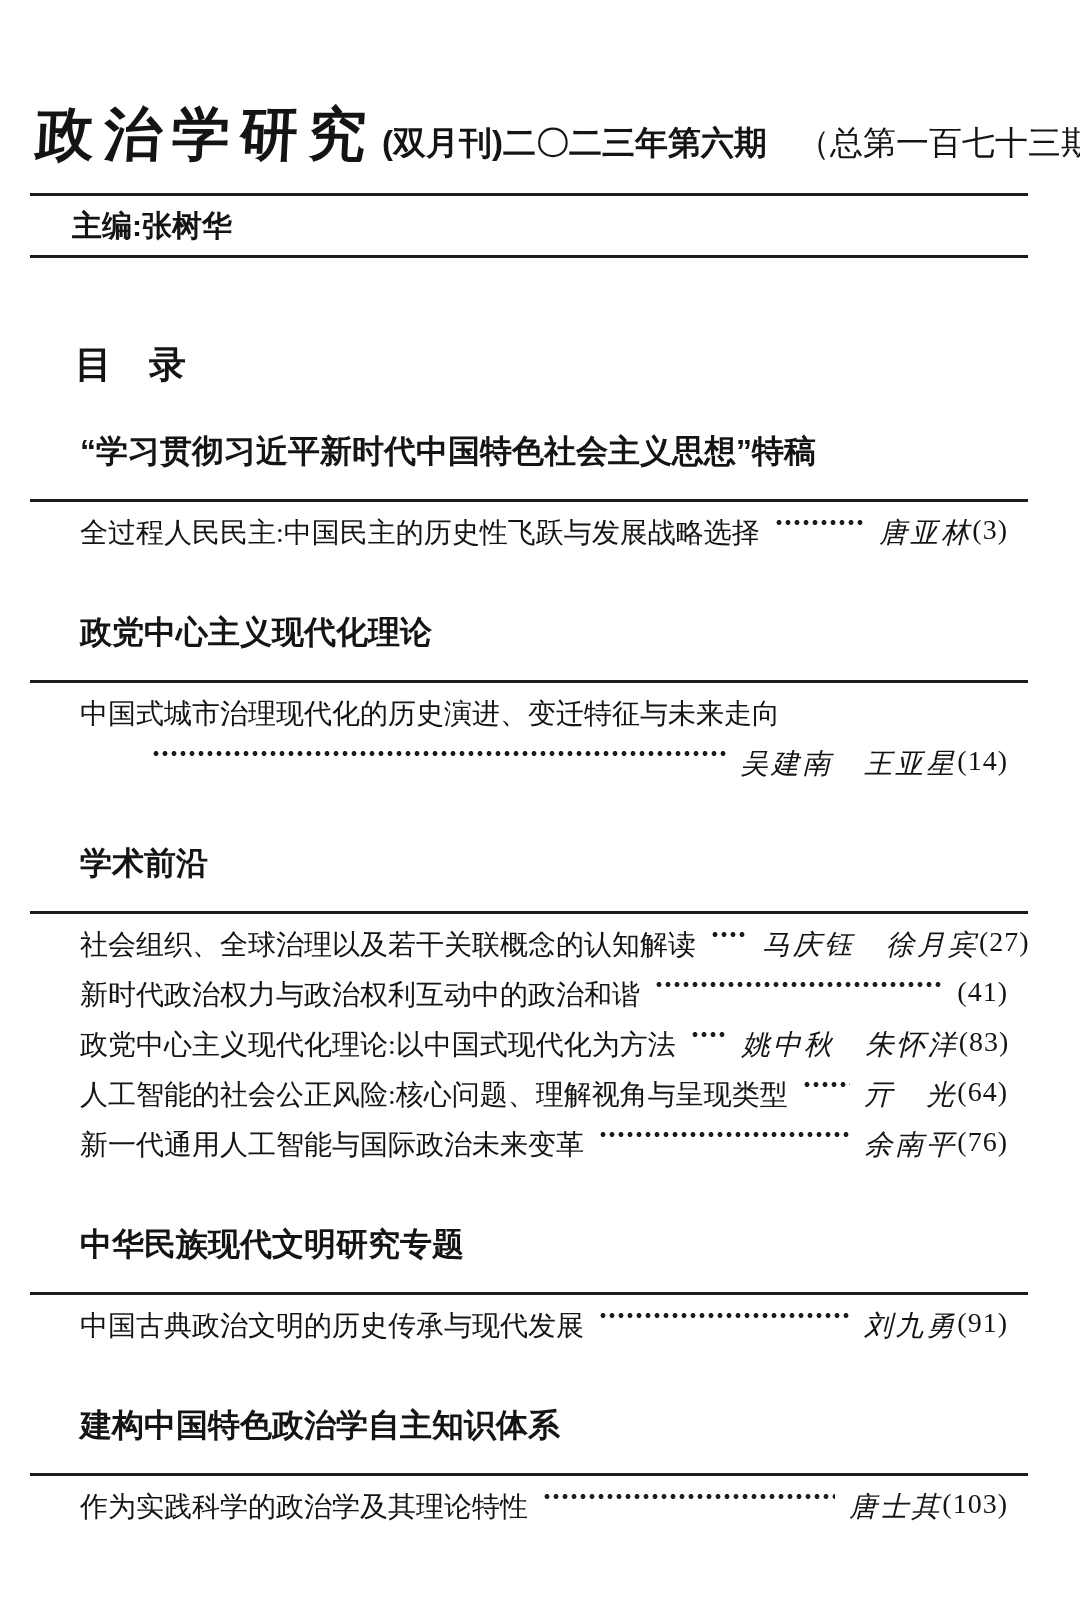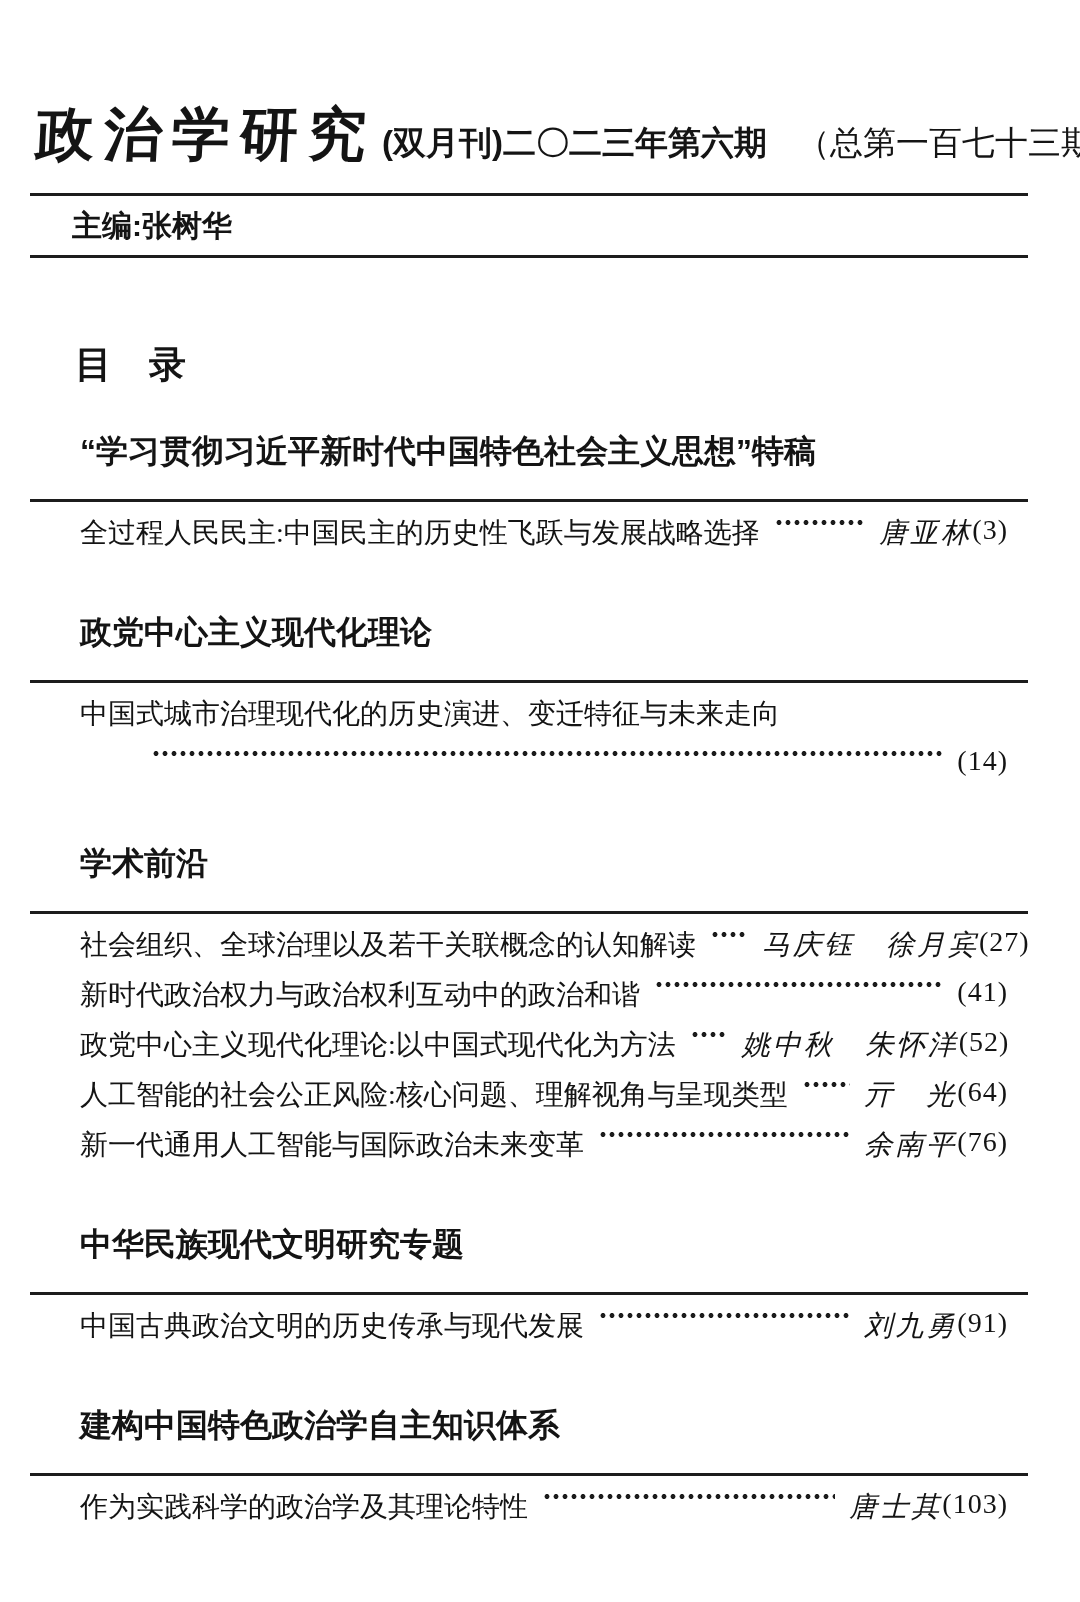--- a/index.html
+++ b/index.html
@@ -146,20 +146,21 @@
 
 <div class="section">
   <div class="sec-title">政党中心主义现代化理论</div>
   <div class="rule"></div>
   <div class="articles">
     <div class="a-row">
       <span class="a-title">中国式城市治理现代化的历史演进、变迁特征与未来走向</span>
     </div>
     <div class="a-row leader-only">
       <span class="leader"></span>
+      <span class="authors">吴建南　王亚星</span>
       <span class="page">(14)</span>
     </div>
   </div>
 </div>
 
 <div class="section">
   <div class="sec-title">学术前沿</div>
   <div class="rule"></div>
   <div class="articles">
     <div class="a-row">
@@ -170,21 +171,21 @@
     </div>
     <div class="a-row">
       <span class="a-title">新时代政治权力与政治权利互动中的政治和谐</span>
       <span class="leader"></span>
       <span class="page">(41)</span>
     </div>
     <div class="a-row">
       <span class="a-title">政党中心主义现代化理论:以中国式现代化为方法</span>
       <span class="leader"></span>
       <span class="authors">姚中秋　朱怀洋</span>
-      <span class="page">(52)</span>
+      <span class="page">(83)</span>
     </div>
     <div class="a-row">
       <span class="a-title">人工智能的社会公正风险:核心问题、理解视角与呈现类型</span>
       <span class="leader"></span>
       <span class="authors">亓　光</span>
       <span class="page">(64)</span>
     </div>
     <div class="a-row">
       <span class="a-title">新一代通用人工智能与国际政治未来变革</span>
       <span class="leader"></span>

